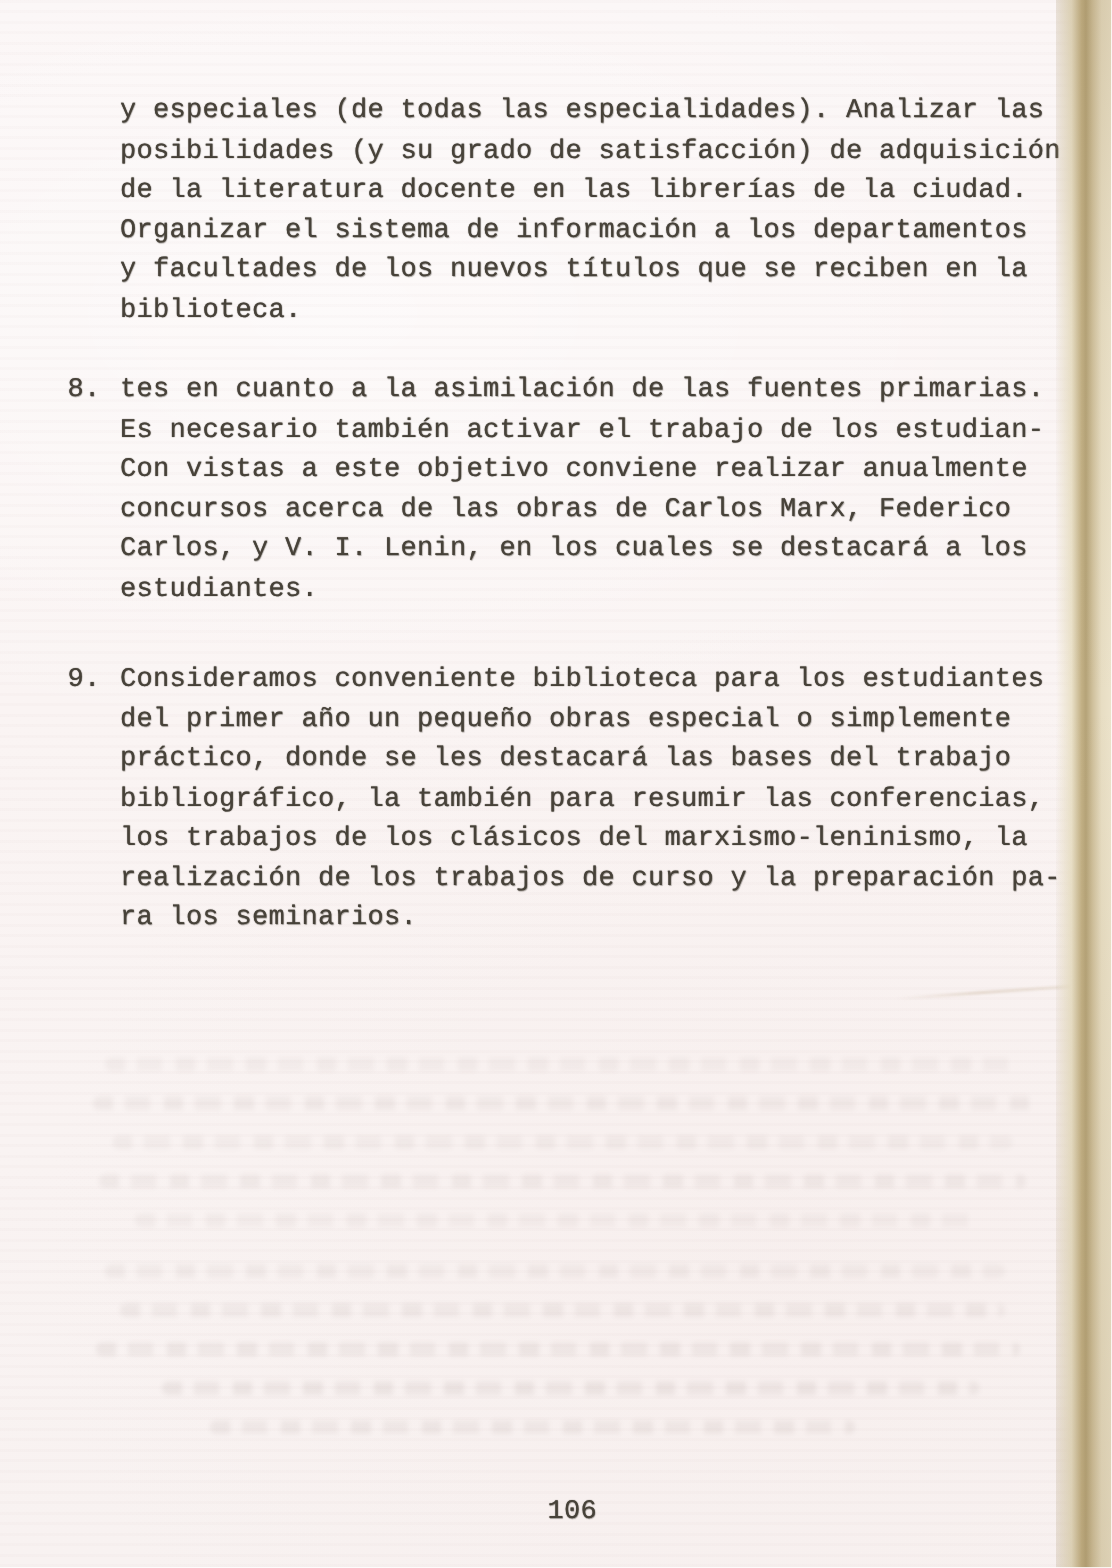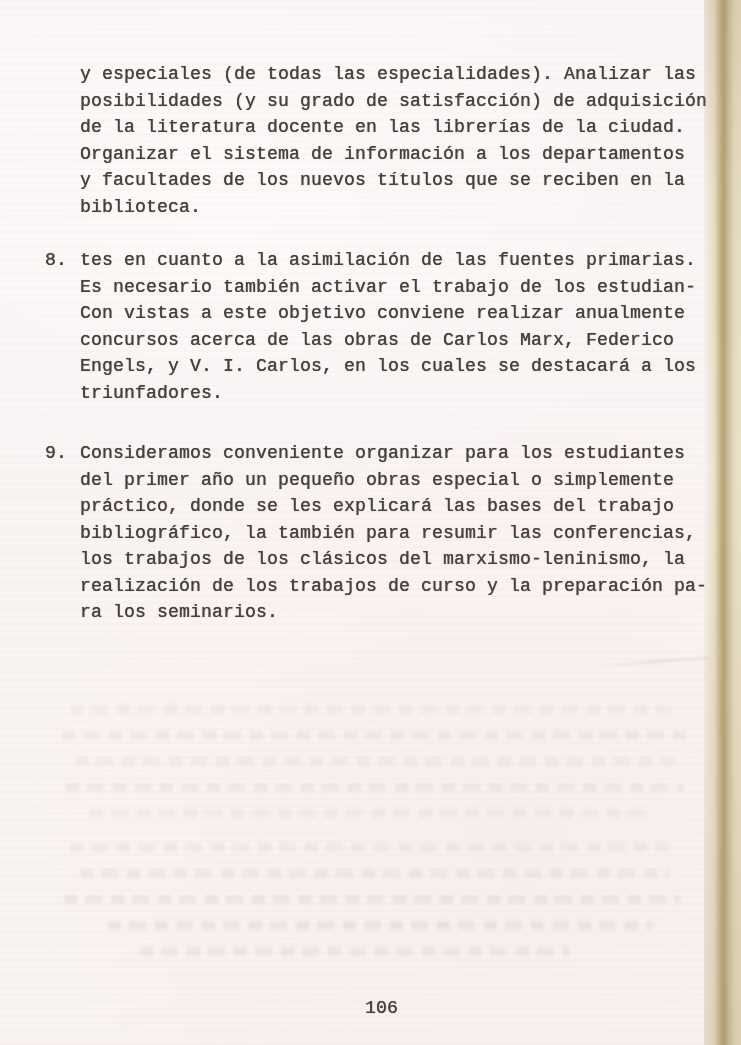--- a/index.html
+++ b/index.html
@@ -96,31 +96,31 @@
     <div class="tline">biblioteca.</div>
   </div>
 
   <div class="item item8 ink">
     <div class="num tline">8.</div>
     <div class="body">
       <div class="tline">tes en cuanto a la asimilación de las fuentes primarias.</div>
       <div class="tline">Es necesario también activar el trabajo de los estudian-</div>
       <div class="tline">Con vistas a este objetivo conviene realizar anualmente</div>
       <div class="tline">concursos acerca de las obras de Carlos Marx, Federico</div>
-      <div class="tline">Engels, y V. I. Carlos, en los cuales se destacará a los</div>
-      <div class="tline">triunfadores.</div>
+      <div class="tline">Carlos, y V. I. Lenin, en los cuales se destacará a los</div>
+      <div class="tline">estudiantes.</div>
     </div>
   </div>
 
   <div class="item item9 ink">
     <div class="num tline">9.</div>
     <div class="body">
-      <div class="tline">Consideramos conveniente organizar para los estudiantes</div>
+      <div class="tline">Consideramos conveniente biblioteca para los estudiantes</div>
       <div class="tline">del primer año un pequeño obras especial o simplemente</div>
-      <div class="tline">práctico, donde se les explicará las bases del trabajo</div>
+      <div class="tline">práctico, donde se les destacará las bases del trabajo</div>
       <div class="tline">bibliográfico, la también para resumir las conferencias,</div>
       <div class="tline">los trabajos de los clásicos del marxismo-leninismo, la</div>
       <div class="tline">realización de los trabajos de curso y la preparación pa-</div>
       <div class="tline">ra los seminarios.</div>
     </div>
   </div>
 
   <div class="ghost g1"></div>
   <div class="ghost g2"></div>
   <div class="ghost g3"></div>

